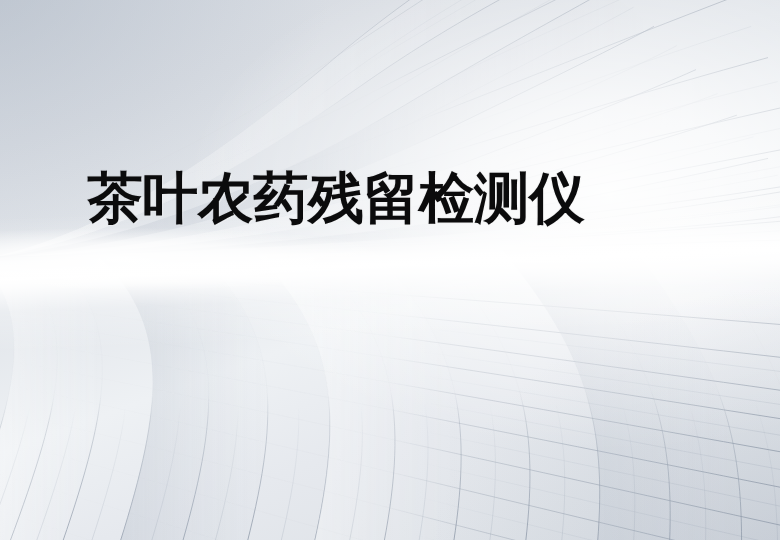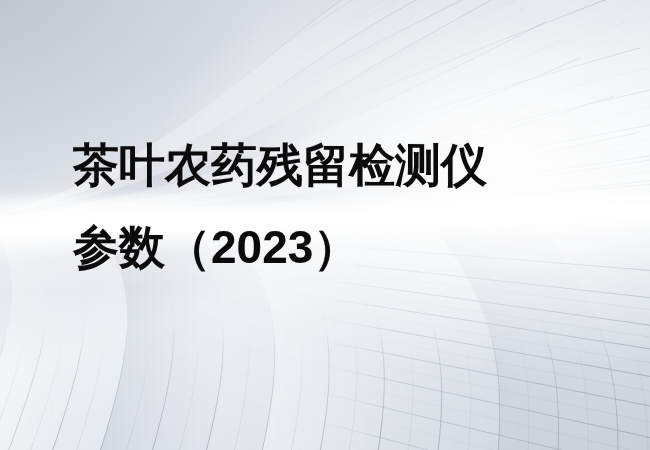--- a/index.html
+++ b/index.html
@@ -273,16 +273,15 @@
     </g>
   </svg>
 
   <div class="bg-layer" id="bg-glow-right"></div>
   <div class="bg-layer" id="bg-highlight"></div>
   <div class="bg-layer" id="bg-highlight-2"></div>
   <div class="bg-layer" id="bg-shade-br"></div>
 
   <div id="title-block">
     <div class="title-line">茶叶农药残留检测仪</div>
-    <div class="title-line">参数（2023）</div>
   </div>
 
 </div>
 
 </body></html>

